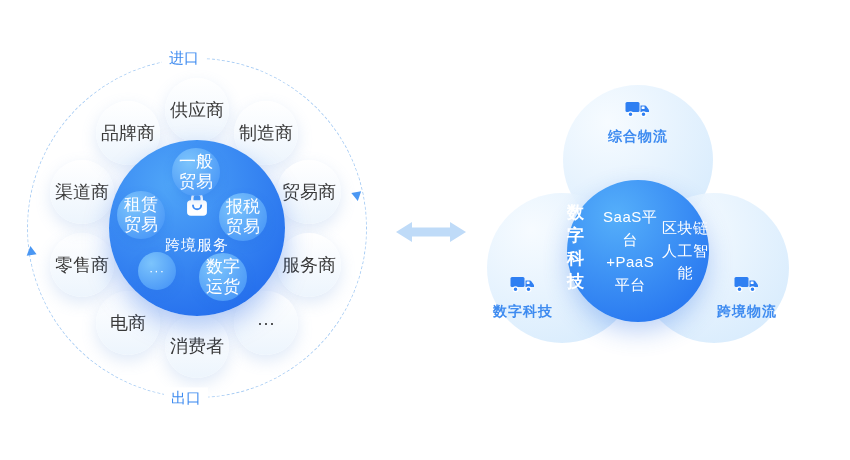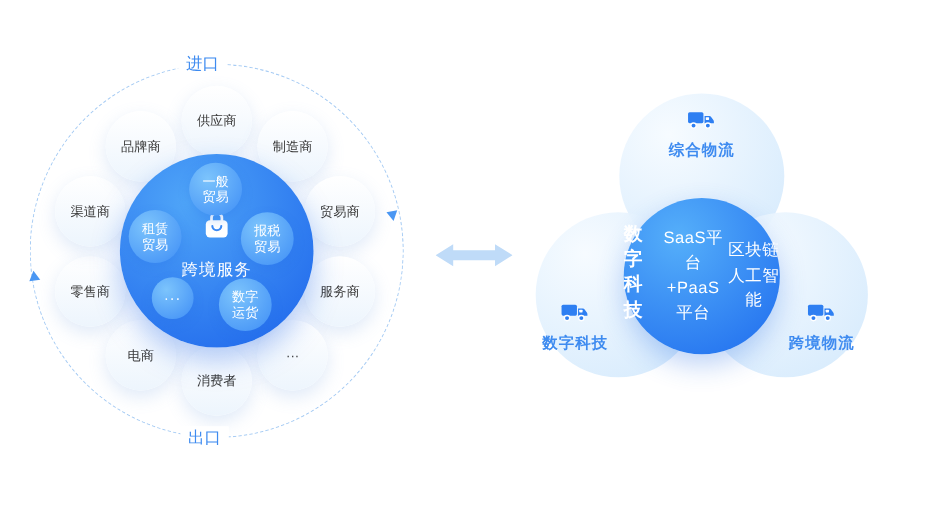--- a/index.html
+++ b/index.html
@@ -24,39 +24,39 @@
     background:#fff;padding:1px 7px;color:#3E8BF0;font-size:15px;z-index:2;white-space:nowrap;
   }
   .ring-label-top{left:184px;top:58px;}
   .ring-label-bottom{left:186px;top:398px;}
   .sat{
     position:absolute;width:64px;height:64px;border-radius:50%;z-index:1;
     background:linear-gradient(180deg,#ffffff 0%,#EDF5FD 100%);
     box-shadow:0 6px 16px rgba(100,150,220,0.20);
     display:flex;align-items:center;justify-content:center;
   }
-  .sat span{color:#3A3A3A;font-size:12px;white-space:nowrap;}
+  .sat span{color:#3A3A3A;font-size:18px;white-space:nowrap;}
   .hub{
     position:absolute;left:109px;top:140px;width:176px;height:176px;border-radius:50%;z-index:2;
     background:radial-gradient(circle at 35% 25%,#4FA5F8 0%,#1C63EB 100%);
     box-shadow:0 12px 26px rgba(30,100,230,0.35);
   }
   .hub .bag{position:absolute;left:50%;top:48px;transform:translateX(-50%);line-height:0;}
   .hub-label{
     position:absolute;left:0;right:0;top:96px;text-align:center;
     color:#fff;font-size:15px;letter-spacing:1px;font-family:Liberation Serif, serif;
   }
   .bubble{
     position:absolute;border-radius:50%;z-index:3;
     background:radial-gradient(circle at 35% 30%,#7CC4FC 0%,#3F8EF6 100%);
     box-shadow:0 4px 10px rgba(40,110,230,0.25);
     display:flex;align-items:center;justify-content:center;
   }
   .bubble span{
-    display:block;width:2.3em;color:#fff;font-size:12px;line-height:1.2;
+    display:block;width:2.3em;color:#fff;font-size:17px;line-height:1.2;
     text-align:center;word-break:break-all;
   }
   .bubble.dots span{width:auto;font-size:13px;letter-spacing:1px;}
   
   .link-arrow{position:absolute;left:396px;top:218px;line-height:0;}
   
   .lcircle{
     position:absolute;width:150px;height:150px;border-radius:50%;z-index:0;
     background:radial-gradient(circle at 30% 25%,rgba(246,251,255,0.95) 0%,rgba(203,229,252,0.85) 100%);
   }

